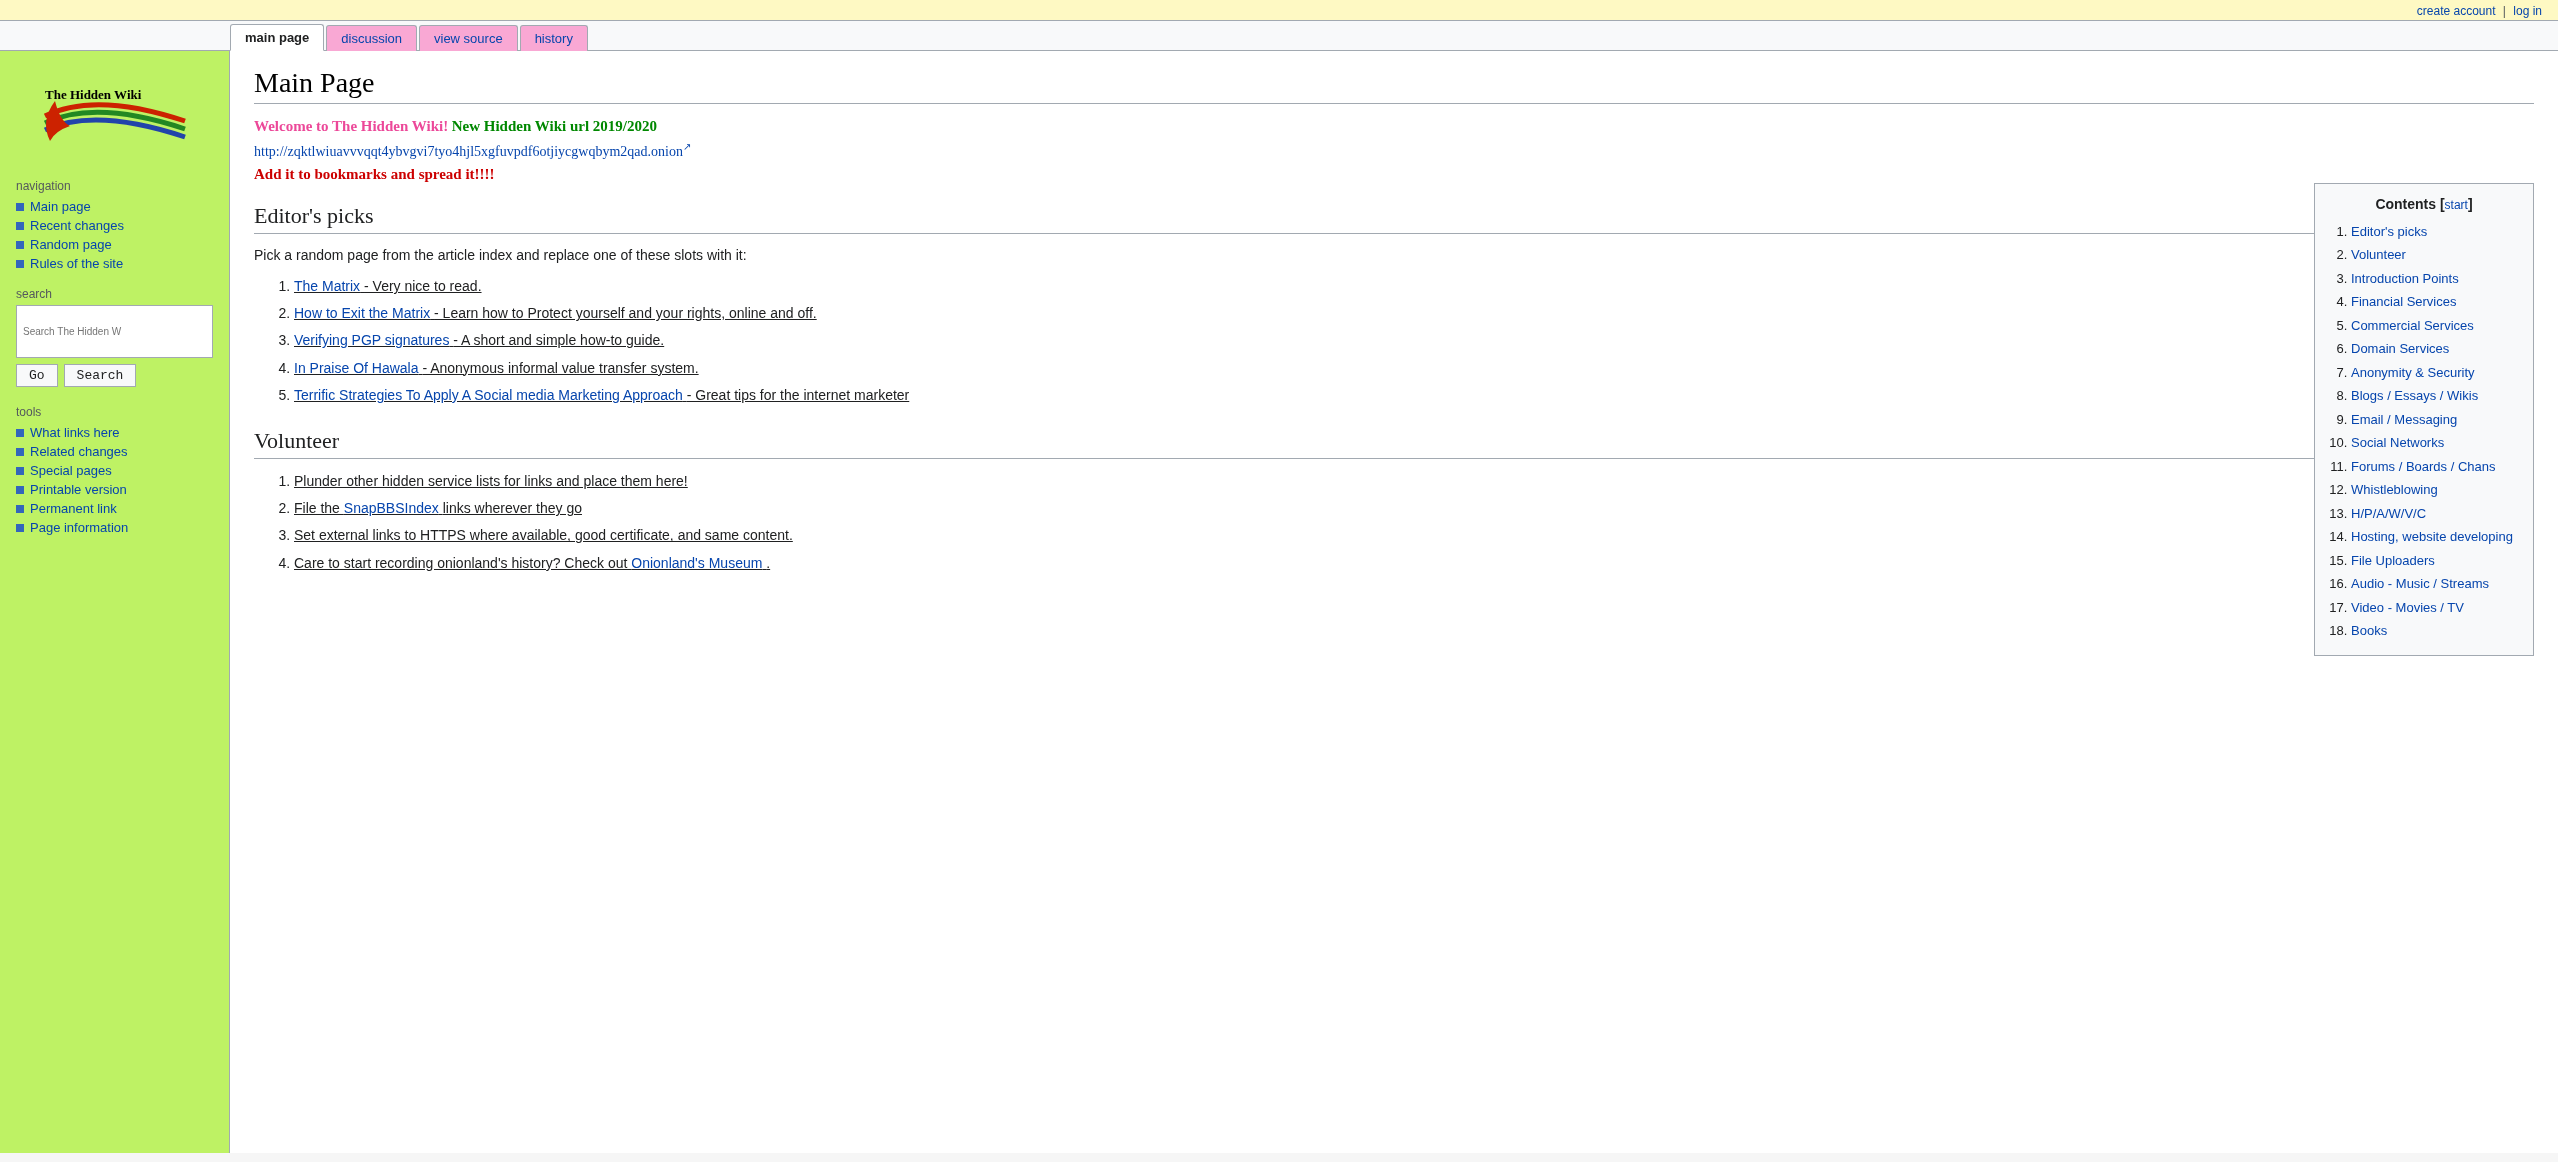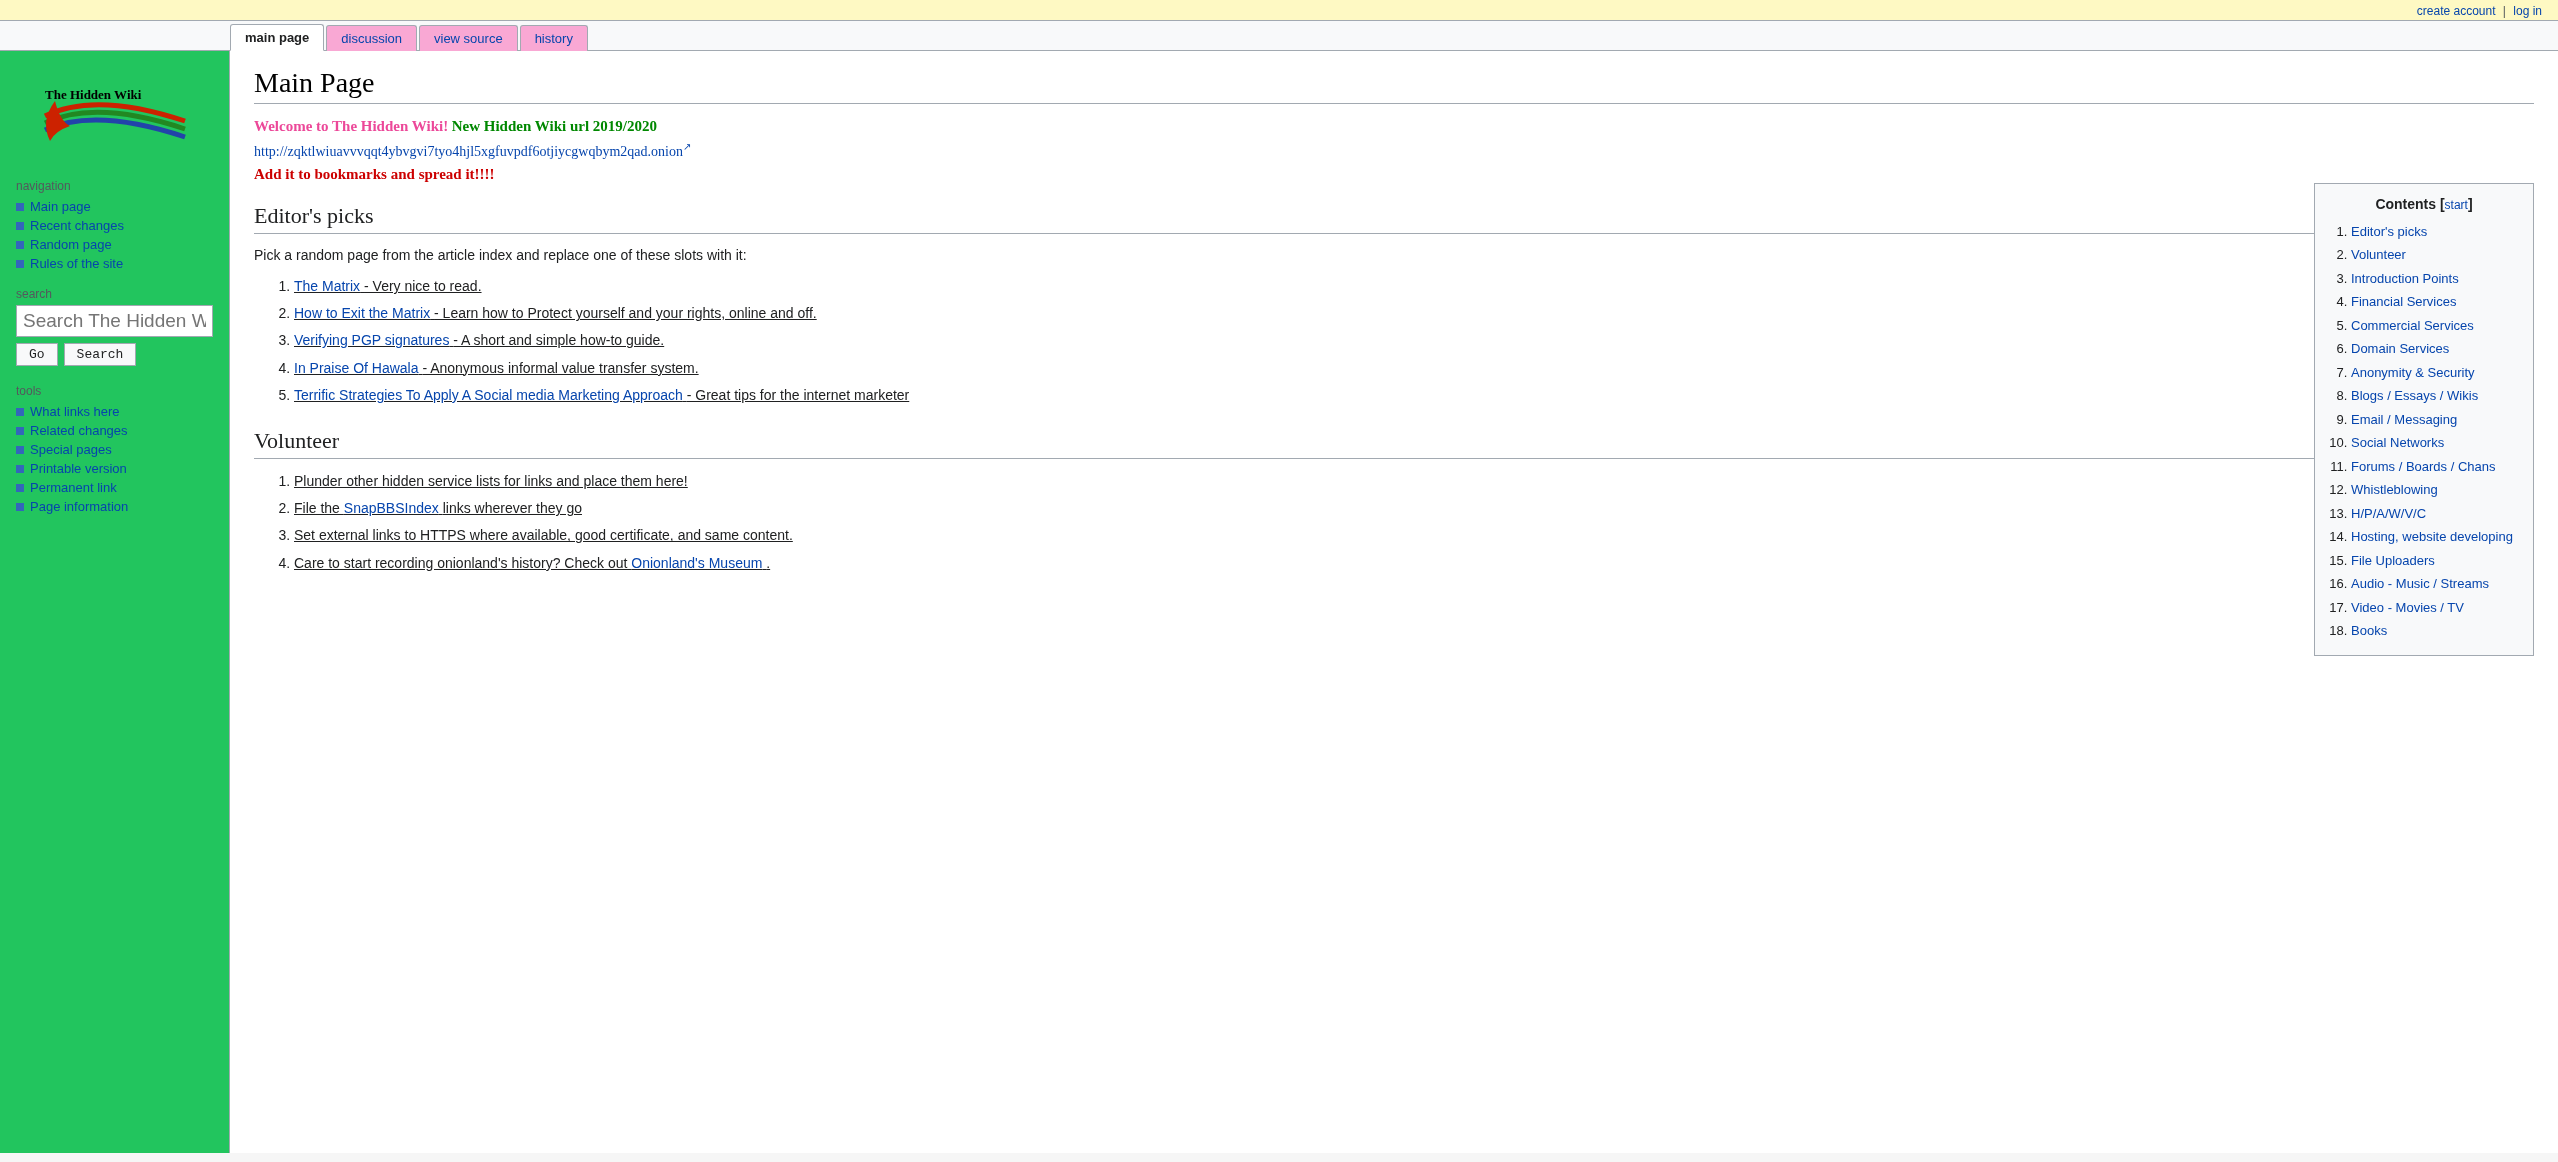--- a/index.html
+++ b/index.html
@@ -59,21 +59,21 @@
     
     #layout {
       display: flex;
       min-height: calc(100vh - 60px);
     }
 
     
     #sidebar {
       width: 230px;
       min-width: 230px;
-      background: #22c55e;
+      background: #bef264;
       border-right: 1px solid #a2a9b1;
       padding: 10px 0;
     }
     #logo-area {
       padding: 10px 16px 16px;
       text-align: center;
     }
     .logo-svg {
       width: 160px;
       height: 80px;
@@ -107,23 +107,23 @@
       font-size: 13px;
     }
     .search-section {
       padding: 6px 16px 10px;
     }
     .search-section .sidebar-section-title {
       padding-left: 0;
     }
     #search-input {
       width: 100%;
-      padding: 4px 6px;
+      padding: 20px 6px;
       border: 1px solid #a2a9b1;
-      font-size: 19px;
+      font-size: 10px;
       font-family: sans-serif;
       margin-bottom: 6px;
       background: white;
     }
     .search-buttons {
       display: flex;
       gap: 6px;
     }
     .search-btn {
       padding: 3px 12px;

